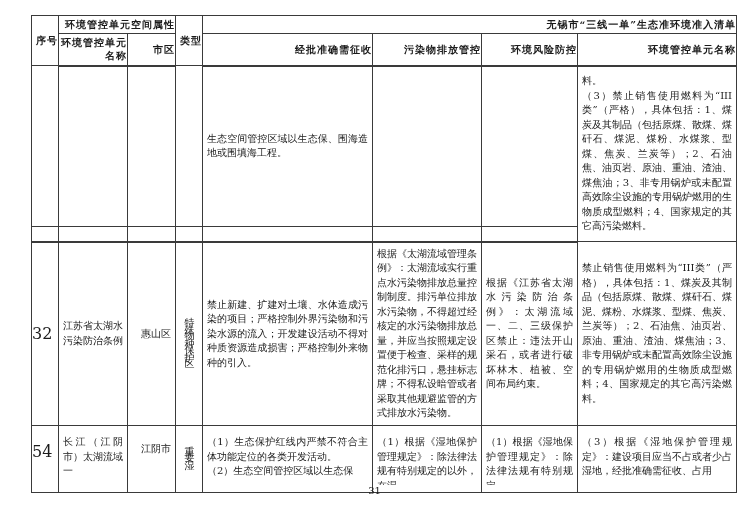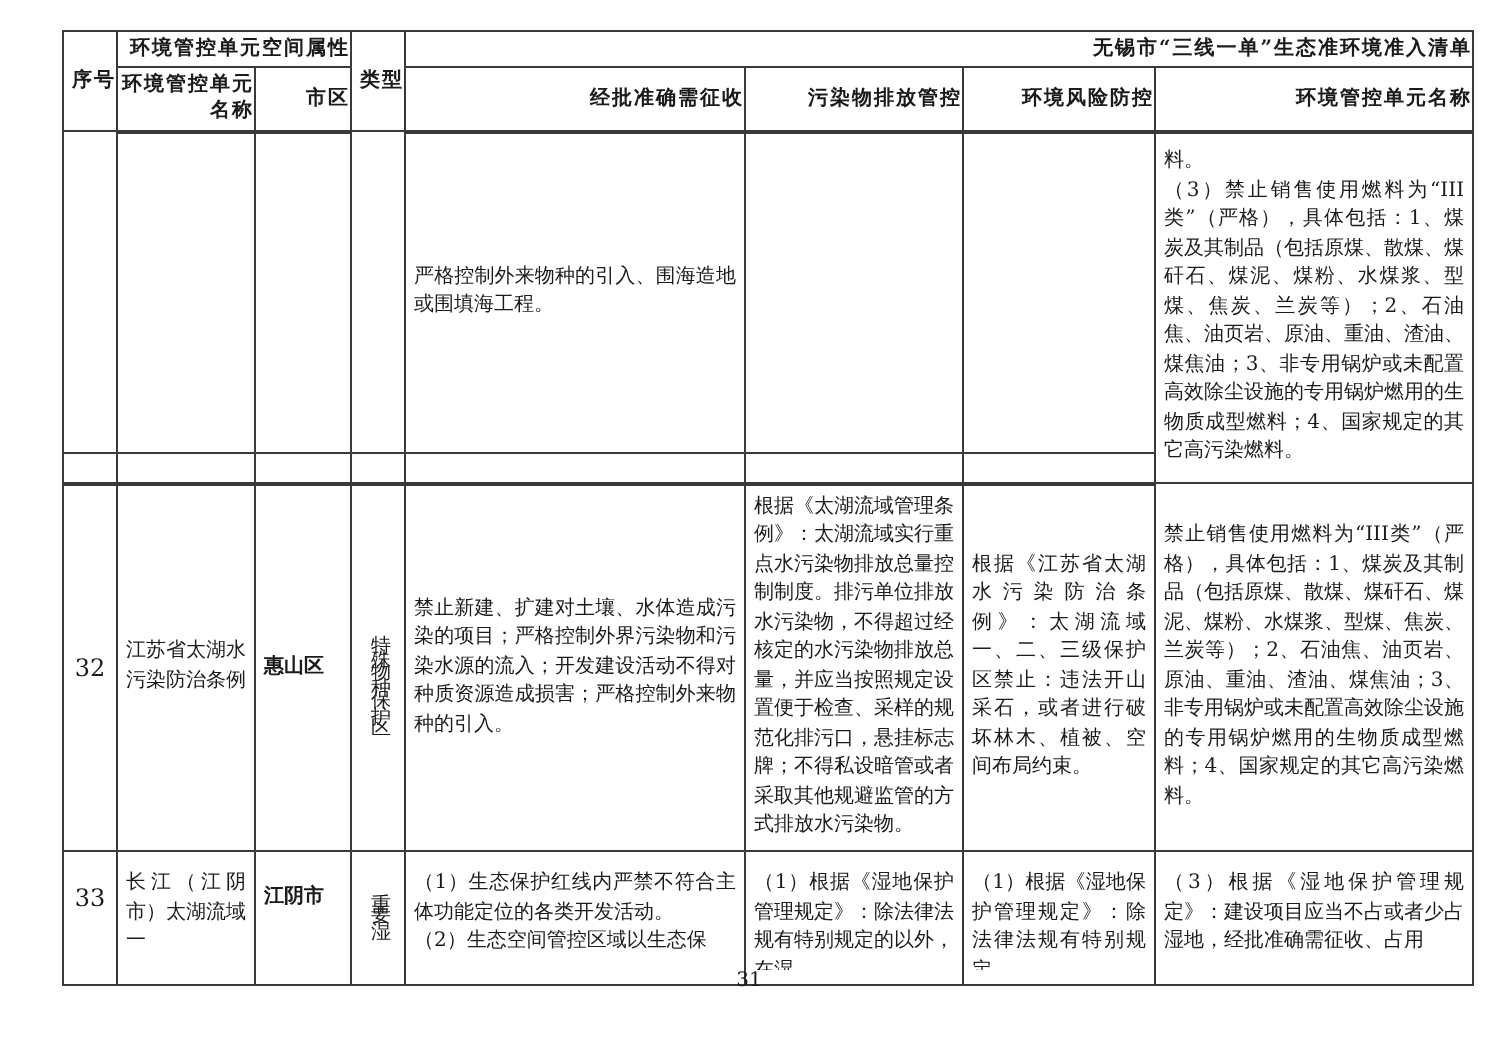--- a/index.html
+++ b/index.html
@@ -38,22 +38,22 @@
   tr.fill td { border-bottom:2px solid #3a3a3a; }
   tr.r32   { height:184px; }
   tr.r33   { height:52px; }
   td.top { vertical-align:top; }
   .cell {
     font-size:10px; line-height:14.5px;
     text-align:justify;
     padding:2px 4px;
     white-space:pre-line;
   }
-  .center { text-align:left;font-weight:bold; }
-  .seq { font-size:12px; text-align:center; }
+  .center { text-align:right; }
+  .seq { font-size:16px; text-align:left; }
   .clip { height:48px; overflow:hidden; }
   .vtext {
     writing-mode:vertical-rl;
     text-orientation:upright;
     font-size:10px;
     letter-spacing:7px;
     margin:0 auto;
     line-height:14px;
   }
   .vwrap { display:flex; justify-content:center; align-items:center; height:100%; }
@@ -103,21 +103,21 @@
       <td>
             <div class="cell center"></div>
           </td>
       <td>
             <div class="cell center"></div>
           </td>
       <td>
             <div class="cell center"></div>
           </td>
       <td class="top">
-            <div class="cell">严格控制外来物种的引入、围海造地或围填海工程。</div>
+            <div class="cell">生态空间管控区域以生态保、围海造地或围填海工程。</div>
           </td>
       <td class="top">
             <div class="cell"></div>
           </td>
       <td class="top">
             <div class="cell"></div>
           </td>
       <td class="top" rowspan="2">
             <div class="cell">料。
 （3）禁止销售使用燃料为“III类”（严格），具体包括：1、煤炭及其制品（包括原煤、散煤、煤矸石、煤泥、煤粉、水煤浆、型煤、焦炭、兰炭等）；2、石油焦、油页岩、原油、重油、渣油、煤焦油；3、非专用锅炉或未配置高效除尘设施的专用锅炉燃用的生物质成型燃料；4、国家规定的其它高污染燃料。</div>
@@ -157,21 +157,21 @@
       <td>
             <div class="cell">根据《江苏省太湖水污染防治条例》：太湖流域一、二、三级保护区禁止：违法开山采石，或者进行破坏林木、植被、空间布局约束。</div>
           </td>
       <td>
             <div class="cell">禁止销售使用燃料为“III类”（严格），具体包括：1、煤炭及其制品（包括原煤、散煤、煤矸石、煤泥、煤粉、水煤浆、型煤、焦炭、兰炭等）；2、石油焦、油页岩、原油、重油、渣油、煤焦油；3、非专用锅炉或未配置高效除尘设施的专用锅炉燃用的生物质成型燃料；4、国家规定的其它高污染燃料。</div>
           </td>
     </tr>
 
     <tr class="r33">
       <td class="top">
-            <div class="seq clip" style="padding-top:14px">33</div>
+            <div class="seq clip" style="padding-top:14px">54</div>
           </td>
       <td class="top">
             <div class="cell clip">长江（江阴市）太湖流域一</div>
           </td>
       <td class="top">
             <div class="cell center clip" style="padding-top:16px">江阴市</div>
           </td>
       <td class="top">
             <div class="vwrap-top">
               <div class="vtext">重要湿</div>

